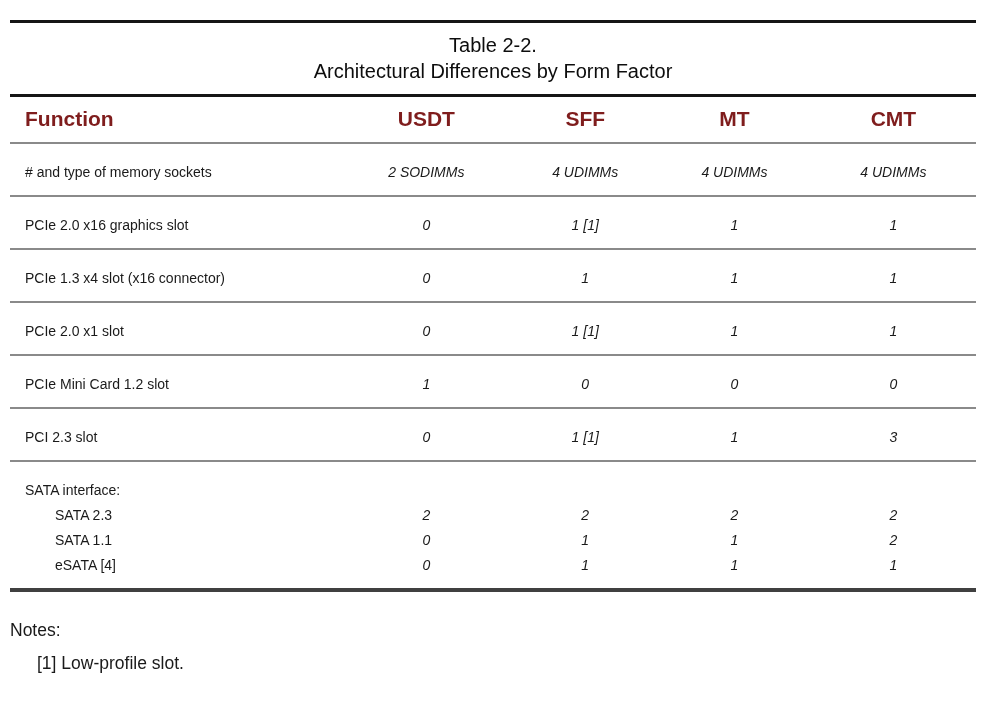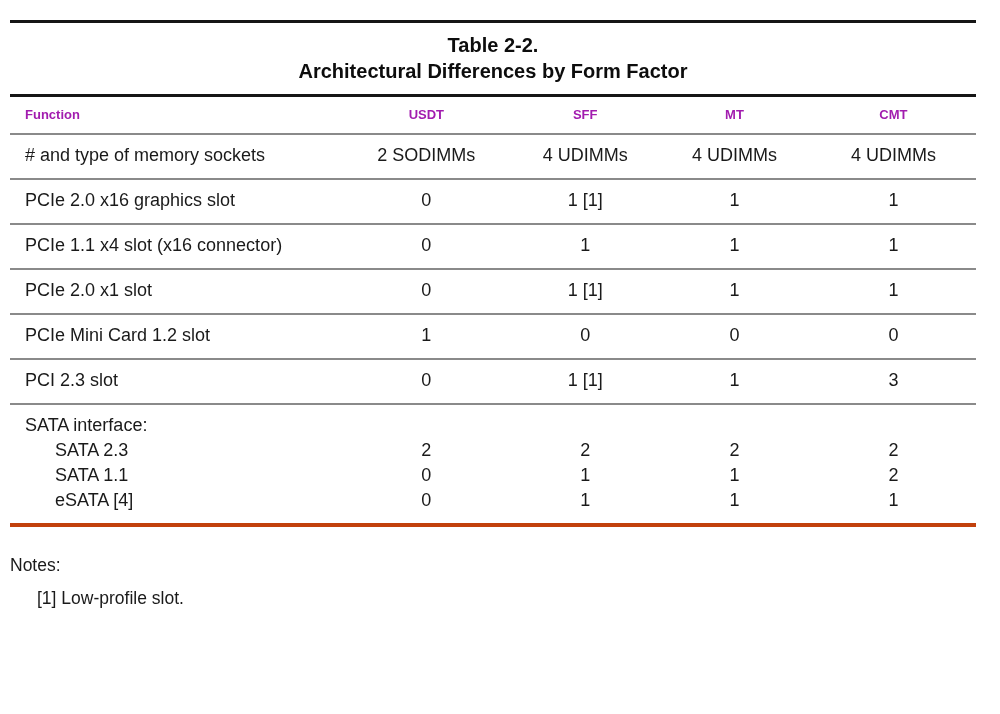--- a/index.html
+++ b/index.html
@@ -13,67 +13,68 @@
   }
   .page {
     width: 966px;
     margin: 20px 0 0 10px;
   }
   .table-wrap {
     border-top: 3px solid #161616;
   }
   .table-title {
     text-align: center;
-    font-weight: bold;
+    font-weight: normal;
     font-size: 20px;
     line-height: 26px;
     padding: 9px 0 10px 0;
     border-bottom: 3px solid #161616;
     color: #0d0d0d;
   }
   table {
     width: 100%;
     border-collapse: collapse;
     table-layout: fixed;
   }
   col.c-fn { width: 34.2%; }
   col.c-1  { width: 17.8%; }
   col.c-2  { width: 15.1%; }
   col.c-3  { width: 15.8%; }
   col.c-4  { width: 17.1%; }
   th {
-    font-size: 13px;
+    font-size: 21px;
     font-weight: bold;
     padding: 10px 0 11px 0;
     border-bottom: 2px solid #8a8a8a;
-    color: #a21caf;
+    color: #7f1d1d;
     text-align: center;
     margin-top: 24px;
   }
   th.fn {
     text-align: left;
     padding-left: 15px;
   }
   td {
-    font-size: 18px;
+    font-size: 14px;
     border-bottom: 2px solid #8a8a8a;
     vertical-align: top;
-    padding: 8px 0 10px 0;
+    padding: 16px 0 10px 0;
   }
   td.label-cell {
     padding-left: 15px;
     white-space: pre-line;
     line-height: 25px;
   }
   td.value-cell {
     text-align: center;
     line-height: 25px;
+    font-style: italic;
   }
   tbody tr:last-child td {
-    border-bottom: 4px solid #c2410c;
+    border-bottom: 4px solid #404040;
   }
   .line { line-height: 25px; }
   .sub  { padding-left: 30px; }
   .notes {
     margin-top: 26px;
     font-size: 17.5px;
   }
   .notes-heading { line-height: 24px; }
   .note-item {
     margin-left: 27px;
@@ -120,21 +121,21 @@
             <td class="value-cell">4 UDIMMs</td>
           </tr>
           <tr>
             <td class="label-cell">PCIe 2.0 x16 graphics slot</td>
             <td class="value-cell">0</td>
             <td class="value-cell">1 [1]</td>
             <td class="value-cell">1</td>
             <td class="value-cell">1</td>
           </tr>
           <tr>
-            <td class="label-cell">PCIe 1.1 x4 slot (x16 connector)</td>
+            <td class="label-cell">PCIe 1.3 x4 slot (x16 connector)</td>
             <td class="value-cell">0</td>
             <td class="value-cell">1</td>
             <td class="value-cell">1</td>
             <td class="value-cell">1</td>
           </tr>
           <tr>
             <td class="label-cell">PCIe 2.0 x1 slot</td>
             <td class="value-cell">0</td>
             <td class="value-cell">1 [1]</td>
             <td class="value-cell">1</td>

